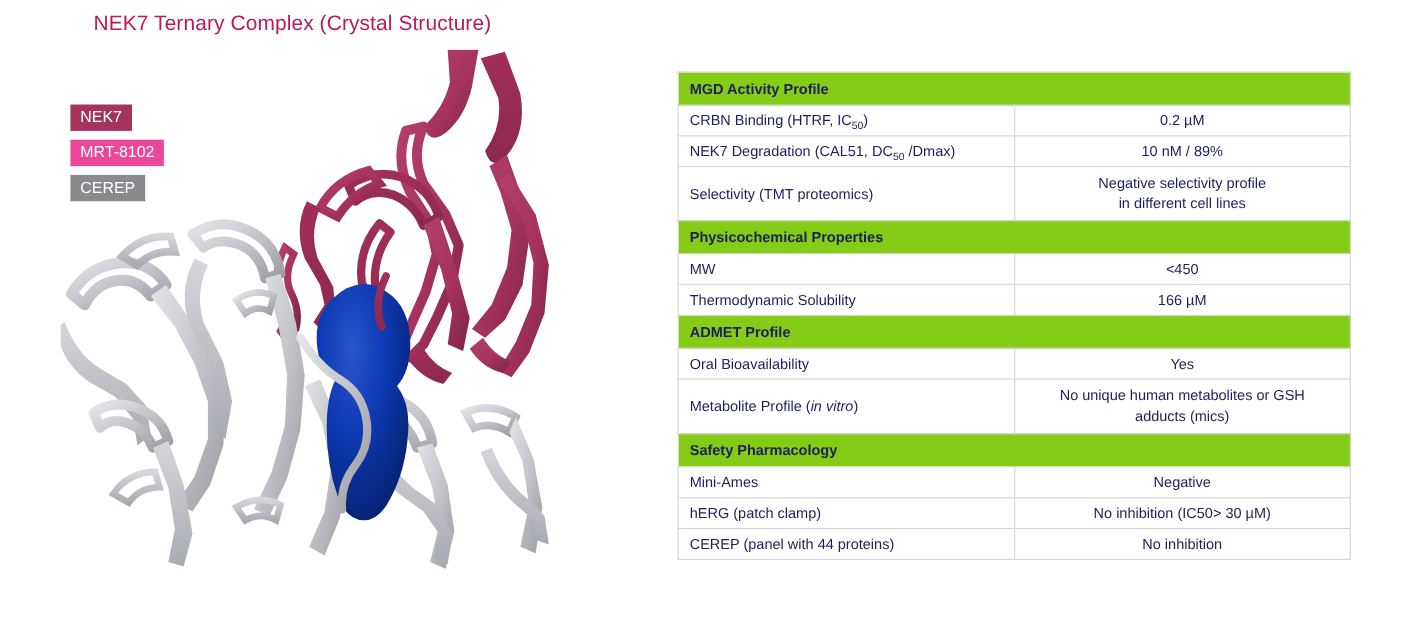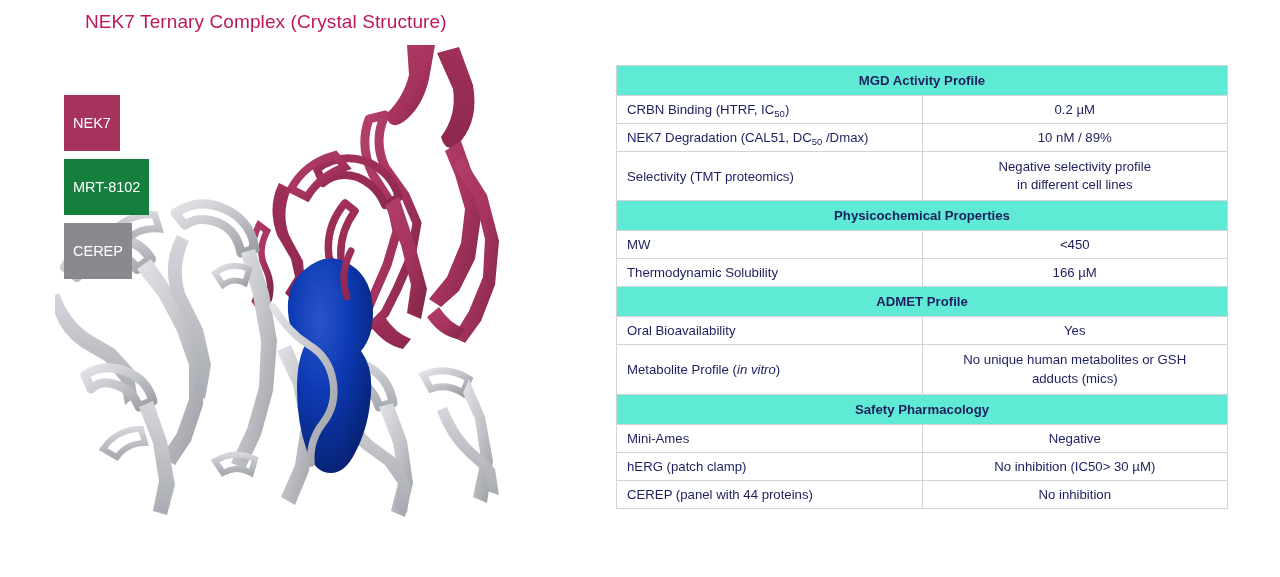--- a/index.html
+++ b/index.html
@@ -56,21 +56,21 @@
     left: 64px;
     top: 95px;
     z-index: 6;
   }
   .legend-badge {
     display: block;
     color: #ffffff;
     font-size: 14.5px;
     line-height: 24px;
     height: 24px;
-    padding: 16px 9px;
+    padding: 0 9px;
     margin-bottom: 8px;
     width: max-content;
     box-sizing: content-box;
   }
 
   
   #data-table-wrap {
     position: absolute;
     left: 616px;
     top: 65px;
@@ -82,22 +82,22 @@
     table-layout: fixed;
   }
   table#data-table td {
     border: 1px solid #d4d4d4;
     color: #1d1f5e;
     font-size: 13.2px;
     padding: 6px 10px;
     vertical-align: middle;
   }
   td.section-header {
-    background: #5eead4;
-    text-align: center;
+    background: #84cc16;
+    text-align: left;
     font-weight: bold;
     font-size: 13.8px;
     color: #1a1a6e;
     height: 17px;
     padding: 5px 10px;
   }
   td.param-label {
     width: 309px;
     text-align: left;
   }
@@ -215,21 +215,21 @@
       <g>
         <path d="M218 262 Q234 288 254 300 Q274 312 278 336 Q282 360 268 378
                  Q254 396 256 418" fill="none" stroke="url(#gradGray)" stroke-width="7.5" stroke-linecap="round"></path>
         <path d="M296 206 Q284 230 292 252" fill="none" stroke="url(#gradCrimson2)" stroke-width="7" stroke-linecap="round"></path>
       </g>
     </svg>
   </div>
 
   <div id="legend">
     <span class="legend-badge" style="background:#a5335e">NEK7</span>
-    <span class="legend-badge" style="background:#15803d">MRT-8102</span>
+    <span class="legend-badge" style="background:#ec4899">MRT-8102</span>
     <span class="legend-badge" style="background:#8a8a8e">CEREP</span>
   </div>
 </div>
 
 <div id="data-table-wrap">
   <table id="data-table">
     <tbody>
 
       <tr>
         <td class="section-header" colspan="2">MGD Activity Profile</td>

